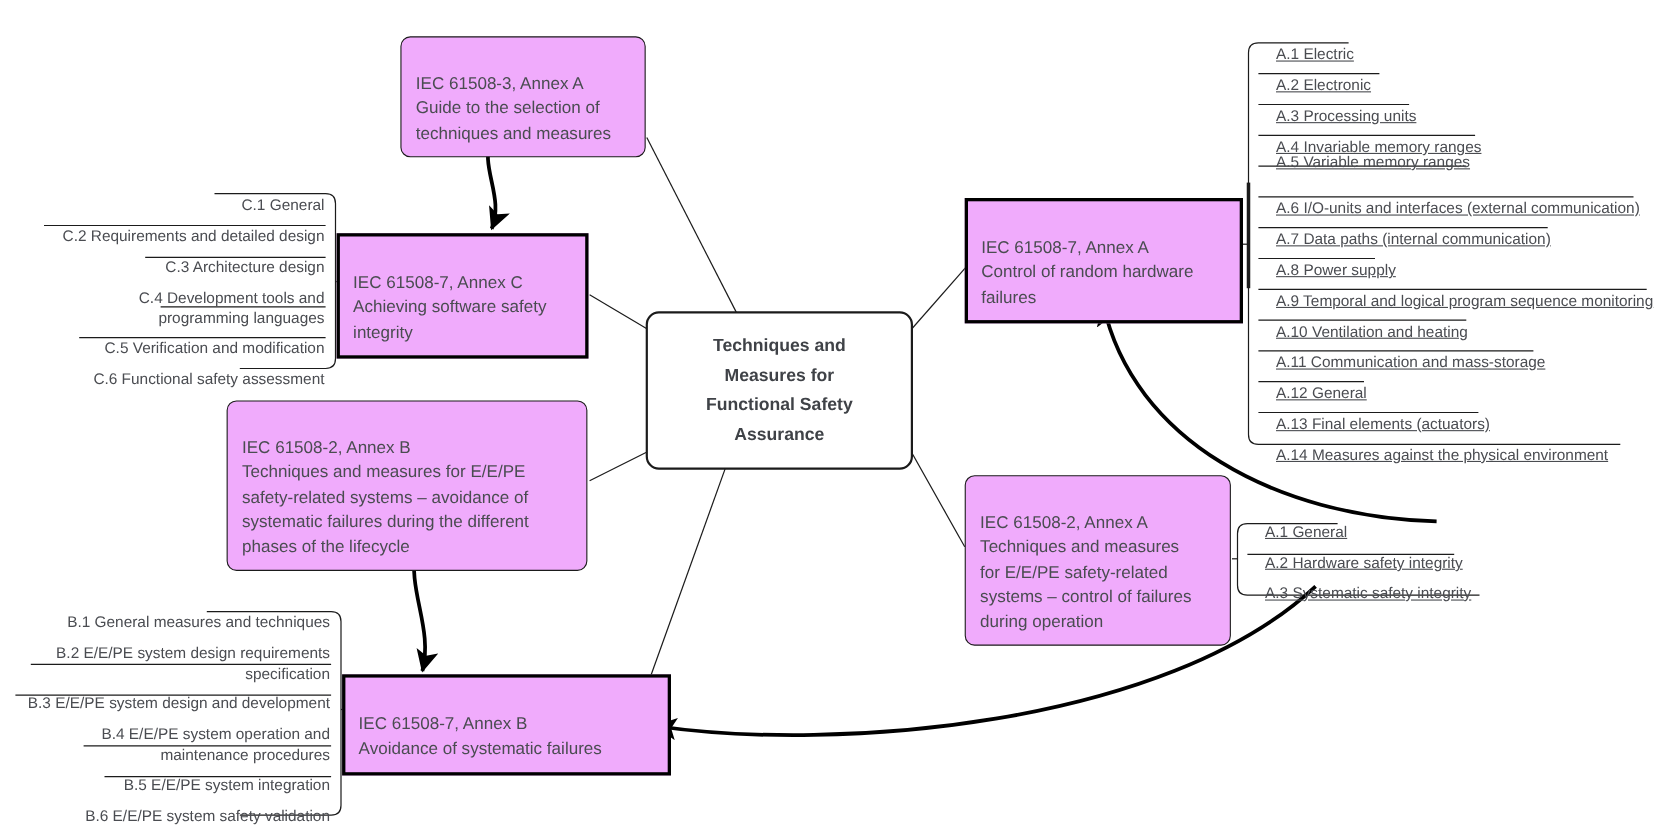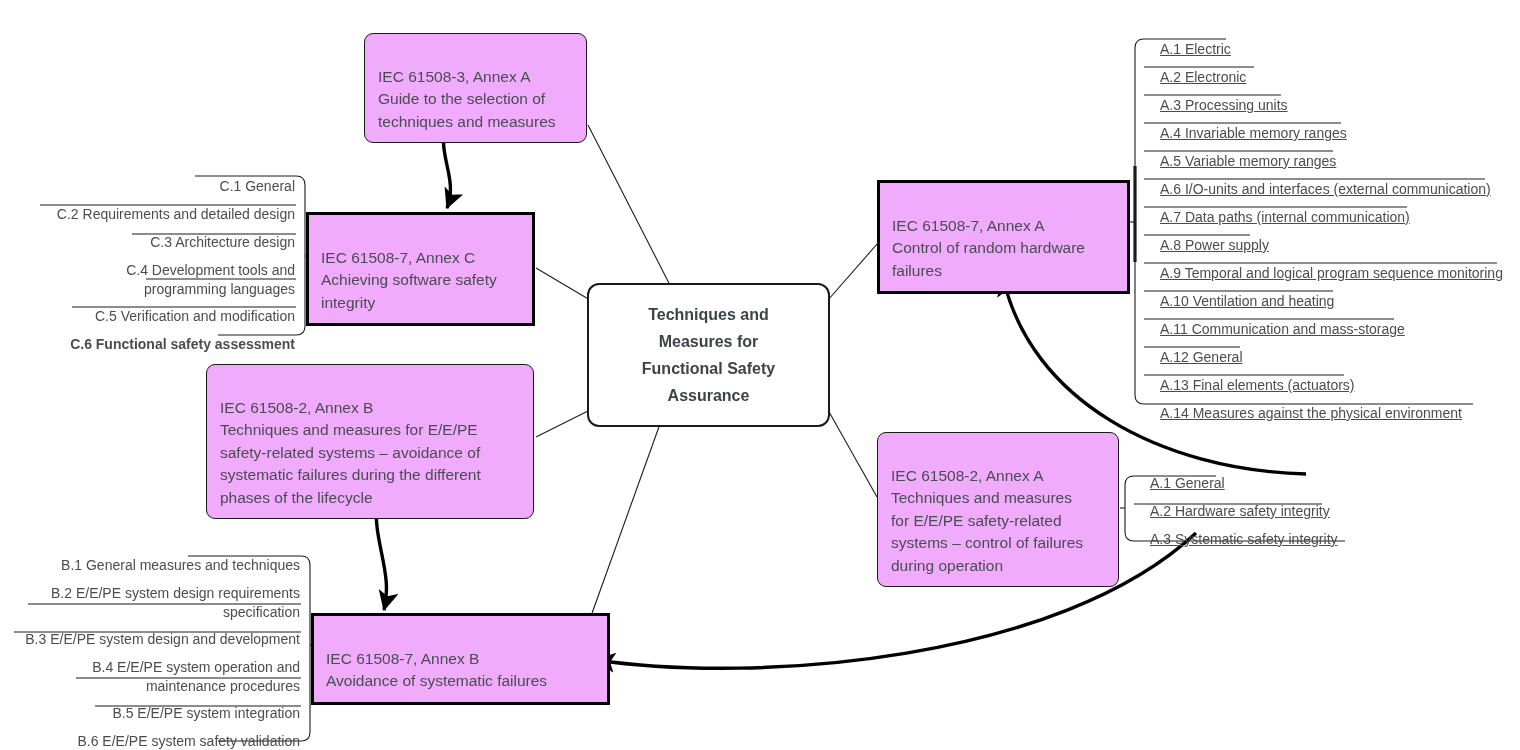--- a/index.html
+++ b/index.html
@@ -210,21 +210,21 @@
   <div class="leaf left-col" style="left:20px; top:214px; width:275px;">
     <span>C.3 Architecture design</span>
   </div>
   <div class="leaf left-col" style="left:20px; top:242px; width:275px;">
     <span>C.4 Development tools and
 programming languages</span>
   </div>
   <div class="leaf left-col" style="left:20px; top:288px; width:275px;">
     <span>C.5 Verification and modification</span>
   </div>
-  <div class="leaf left-col" style="left:20px; top:316px; width:275px;font-weight:bold;">
+  <div class="leaf left-col" style="left:20px; top:316px; width:275px;">
     <span>C.6 Functional safety assessment</span>
   </div>
 
   <div class="leaf left-col" style="left:10px; top:537px; width:290px;">
     <span>B.1 General measures and techniques</span>
   </div>
   <div class="leaf left-col" style="left:10px; top:565px; width:290px;">
     <span>B.2 E/E/PE system design requirements
 specification</span>
   </div>
@@ -247,21 +247,21 @@
   </div>
   <div class="leaf right-col" style="left:1160px; top:49px;">
     <span>A.2 Electronic</span>
   </div>
   <div class="leaf right-col" style="left:1160px; top:77px;">
     <span>A.3 Processing units</span>
   </div>
   <div class="leaf right-col" style="left:1160px; top:105px;">
     <span>A.4 Invariable memory ranges</span>
   </div>
-  <div class="leaf right-col" style="left:1160px; top:133px;">
+  <div class="leaf right-col" style="left:1160px; top:119px;">
     <span>A.5 Variable memory ranges</span>
   </div>
   <div class="leaf right-col" style="left:1160px; top:161px;">
     <span>A.6 I/O-units and interfaces (external communication)</span>
   </div>
   <div class="leaf right-col" style="left:1160px; top:189px;">
     <span>A.7 Data paths (internal communication)</span>
   </div>
   <div class="leaf right-col" style="left:1160px; top:217px;">
     <span>A.8 Power supply</span>

